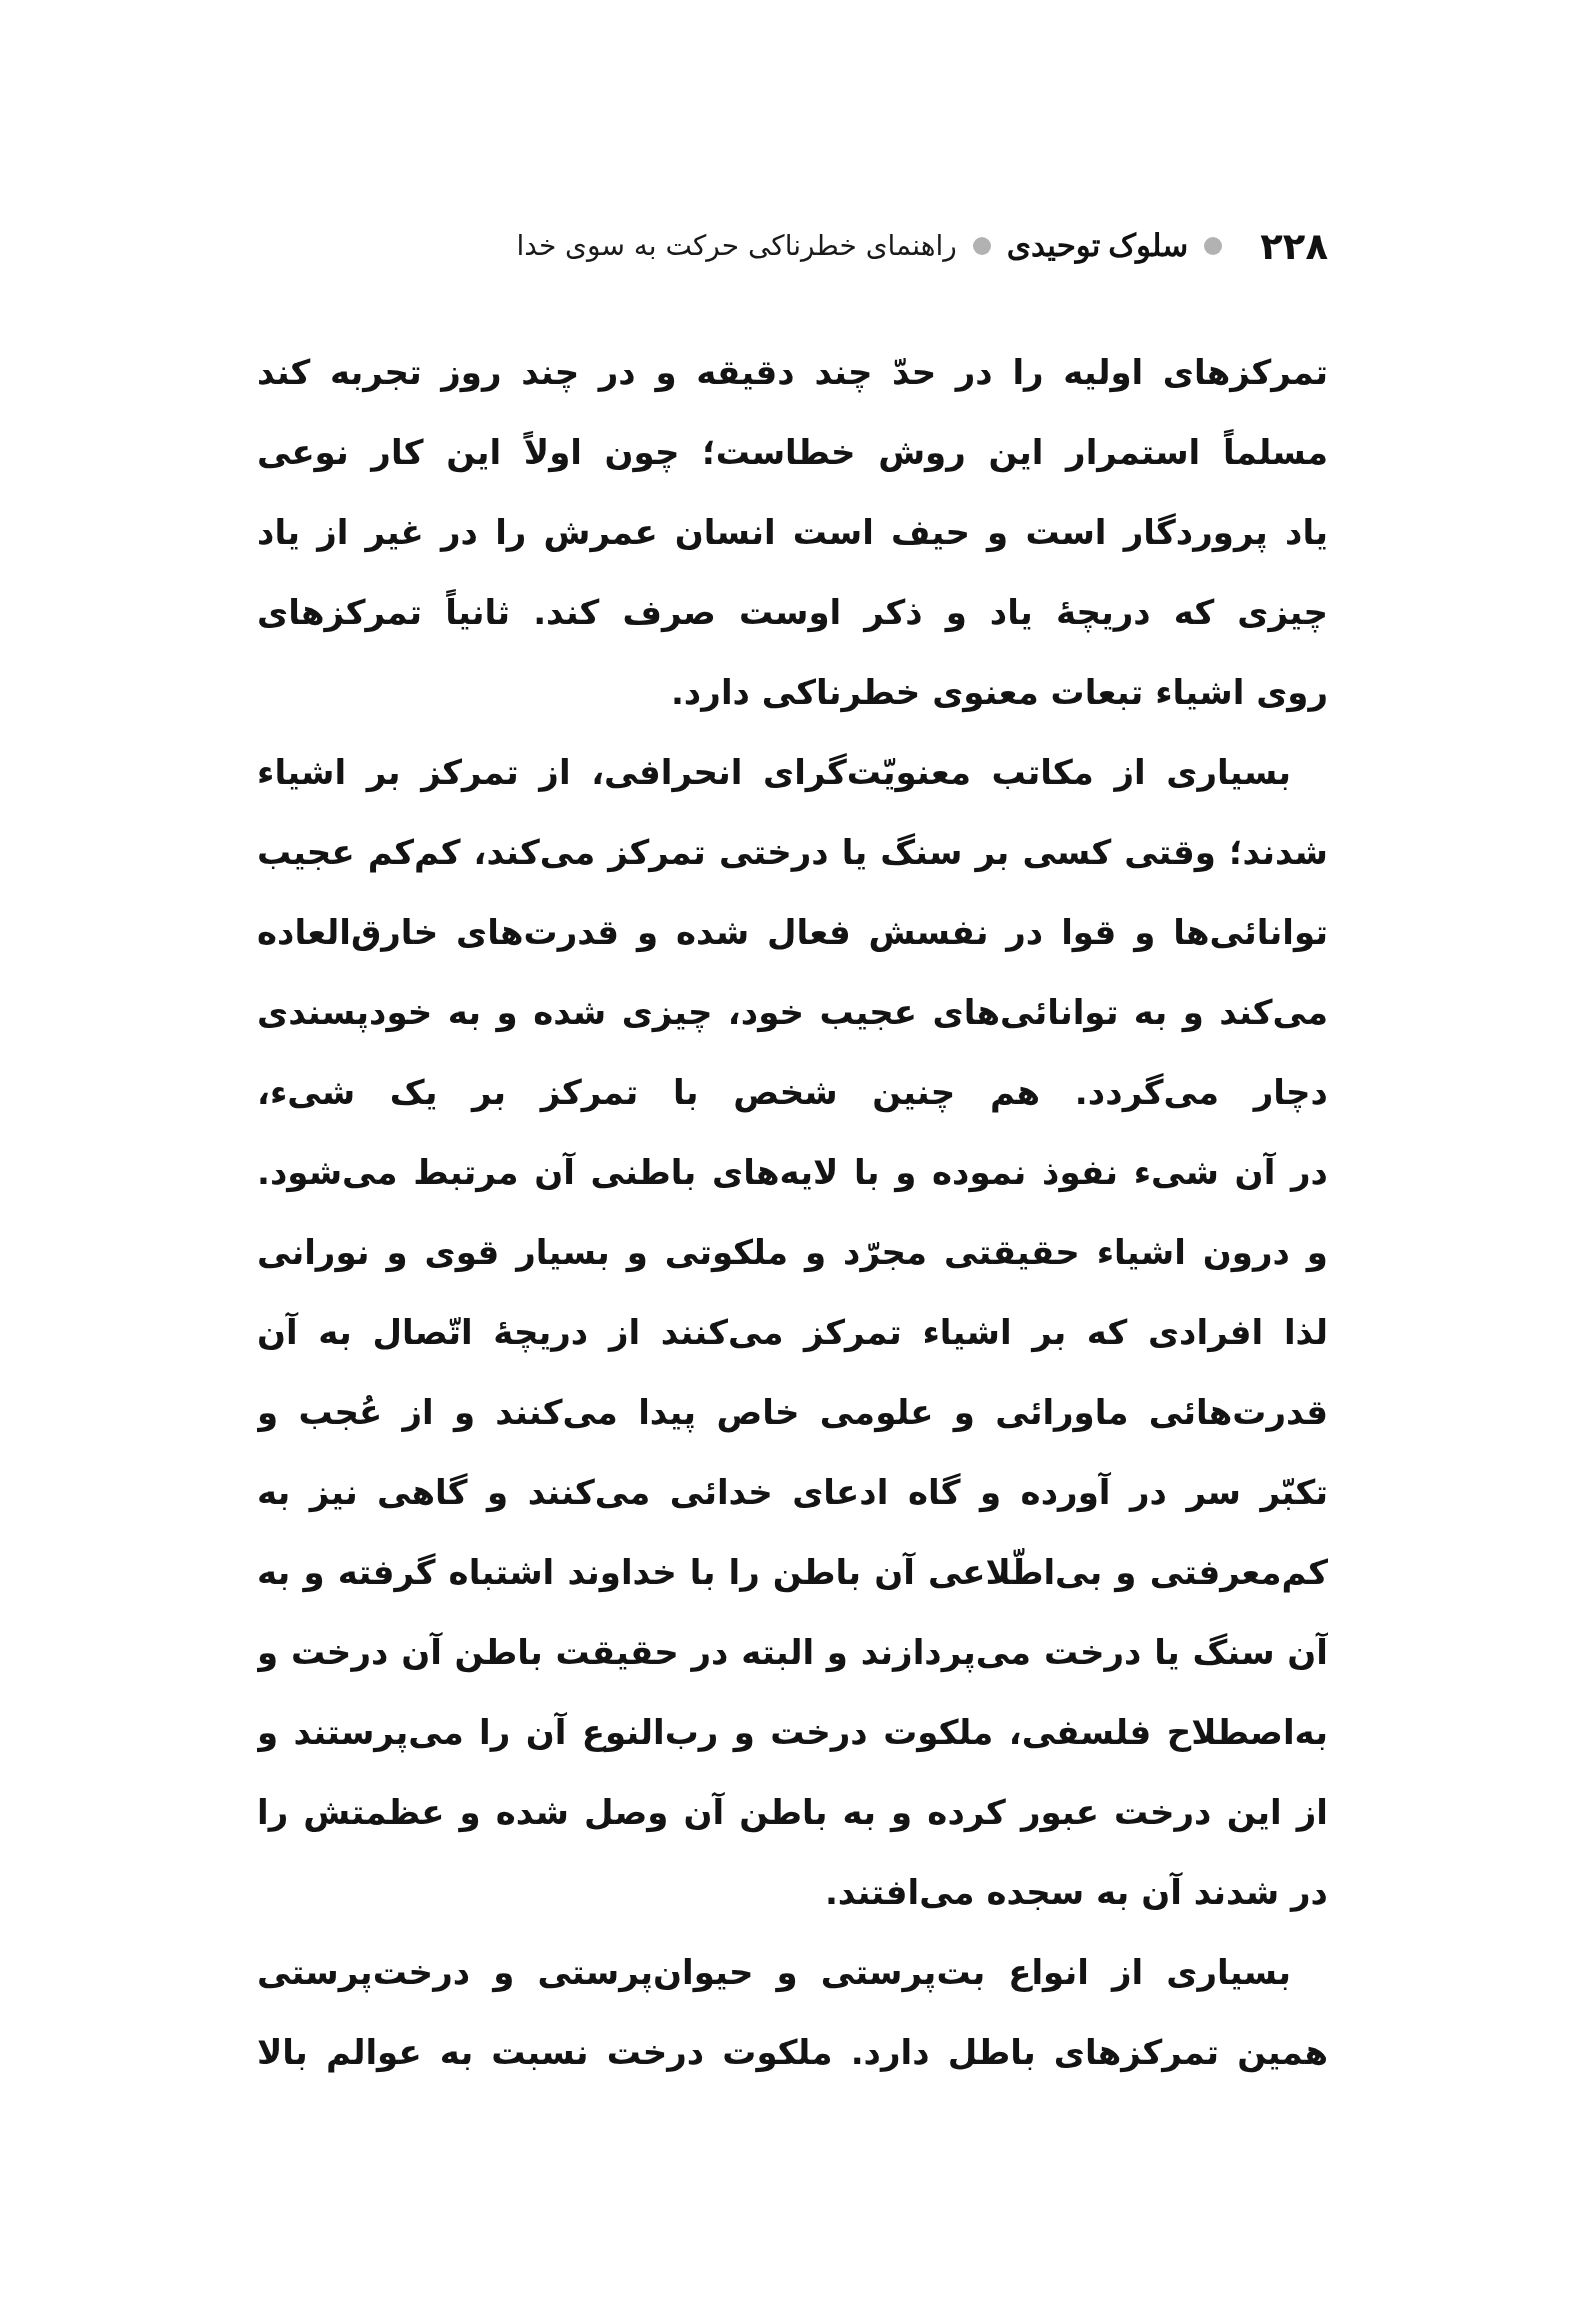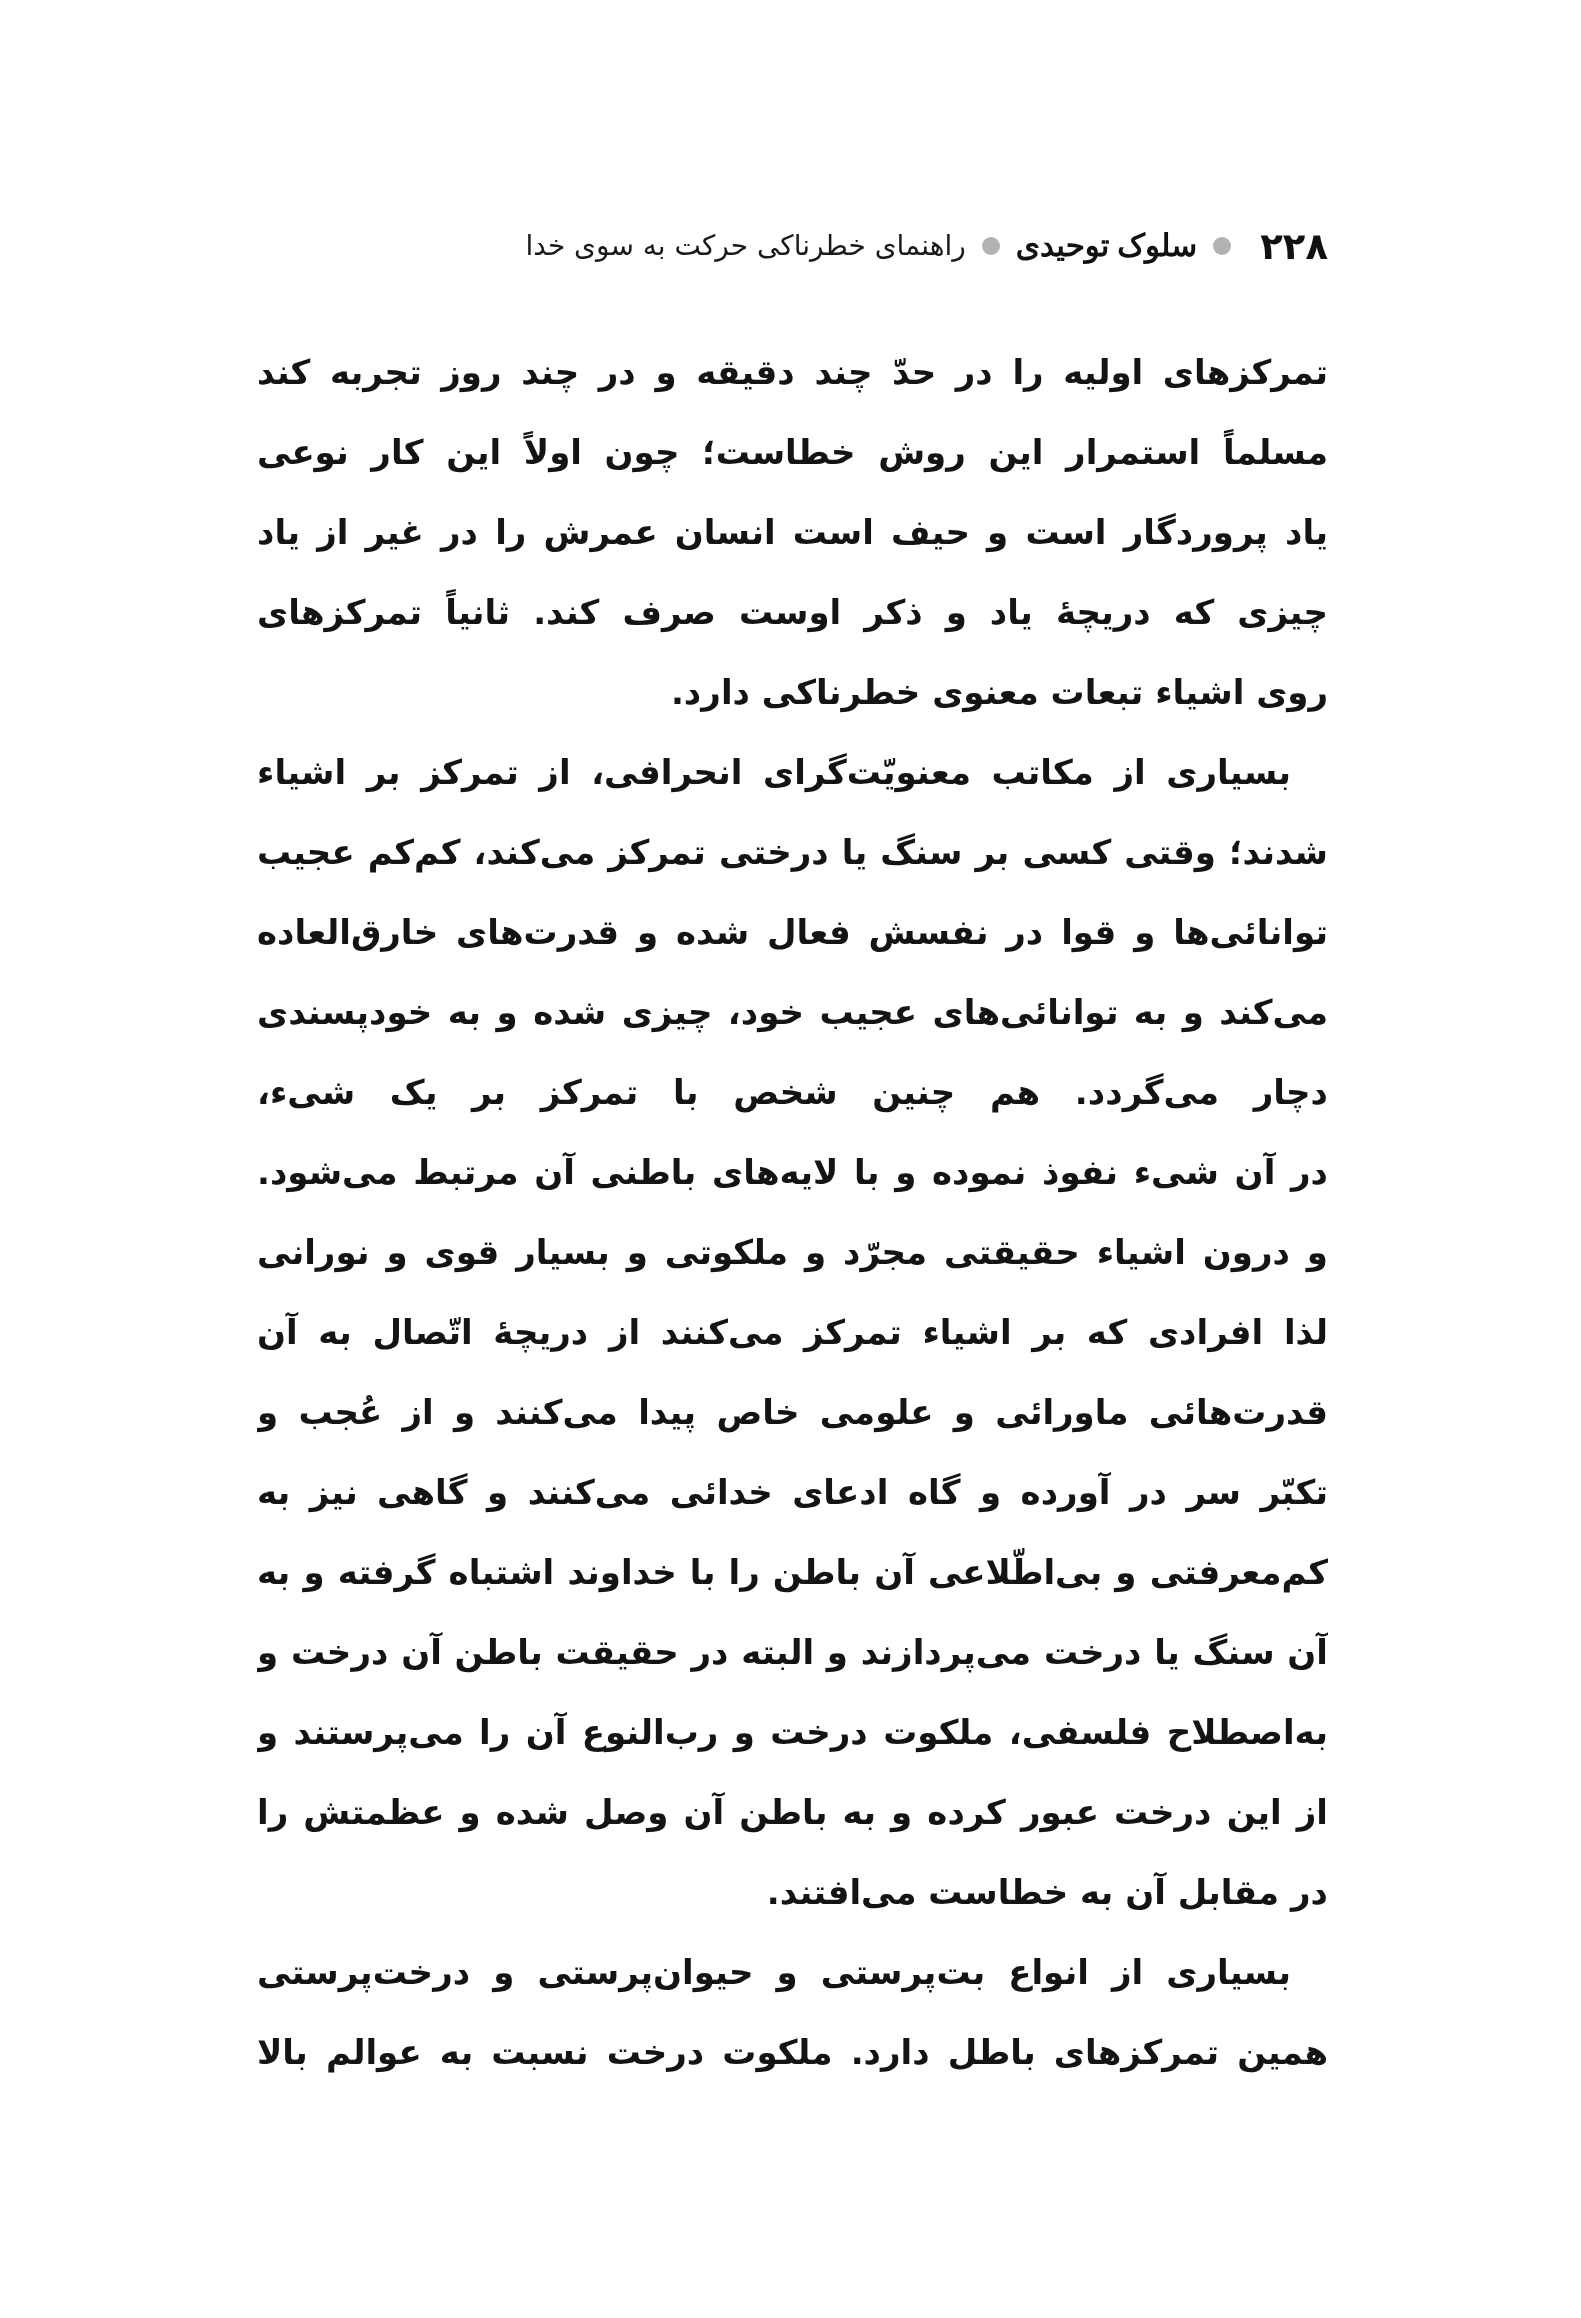--- a/index.html
+++ b/index.html
@@ -23,21 +23,21 @@
     display: flex;
     align-items: center;
     gap: 16px;
     direction: rtl;
   }
   .pagenum {
     font-size: 37px;
     font-weight: bold;
     line-height: 1;
     color: #111111;
-    margin-left: 13px;
+    margin-left: 22px;
   }
   .dot {
     width: 18px;
     height: 18px;
     border-radius: 50%;
     background: #b2b2b2;
     flex: 0 0 auto;
   }
   .booktitle {
     font-size: 31px;
@@ -104,21 +104,21 @@
       <div class="line">دچار می‌گردد. هم چنین شخص با تمرکز بر یک شیء، آهسته‌آهسته</div>
       <div class="line">در آن شیء نفوذ نموده و با لایه‌های باطنی آن مرتبط می‌شود. باطن</div>
       <div class="line">و درون اشیاء حقیقتی مجرّد و ملکوتی و بسیار قوی و نورانی است؛</div>
       <div class="line">لذا افرادی که بر اشیاء تمرکز می‌کنند از دریچهٔ اتّصال به آن باطن،</div>
       <div class="line">قدرت‌هائی ماورائی و علومی خاص پیدا می‌کنند و از عُجب و</div>
       <div class="line">تکبّر سر در آورده و گاه ادعای خدائی می‌کنند و گاهی نیز به جهت</div>
       <div class="line">کم‌معرفتی و بی‌اطّلاعی آن باطن را با خداوند اشتباه گرفته و به عبادت</div>
       <div class="line">آن سنگ یا درخت می‌پردازند و البته در حقیقت باطن آن درخت و</div>
       <div class="line">به‌اصطلاح فلسفی، ملکوت درخت و رب‌النوع آن را می‌پرستند و چون</div>
       <div class="line">از این درخت عبور کرده و به باطن آن وصل شده و عظمتش را دیده‌اند،</div>
-      <div class="line end">در مقابل آن به خطاست می‌افتند.</div>
+      <div class="line end">در شدند آن به سجده می‌افتند.</div>
     </div>
 
     <div class="para">
       <div class="line ind">بسیاری از انواع بت‌پرستی و حیوان‌پرستی و درخت‌پرستی ریشه در</div>
       <div class="line">همین تمرکزهای باطل دارد. ملکوت درخت نسبت به عوالم بالا خیلی</div>
     </div>
 
   </div>
 </div>
 

